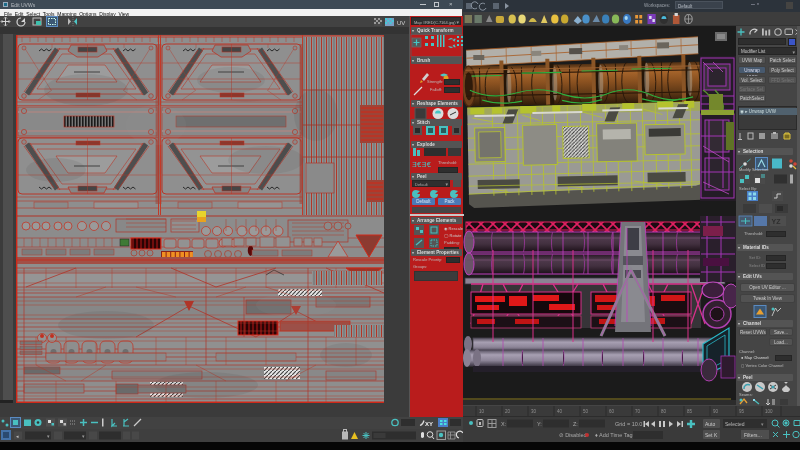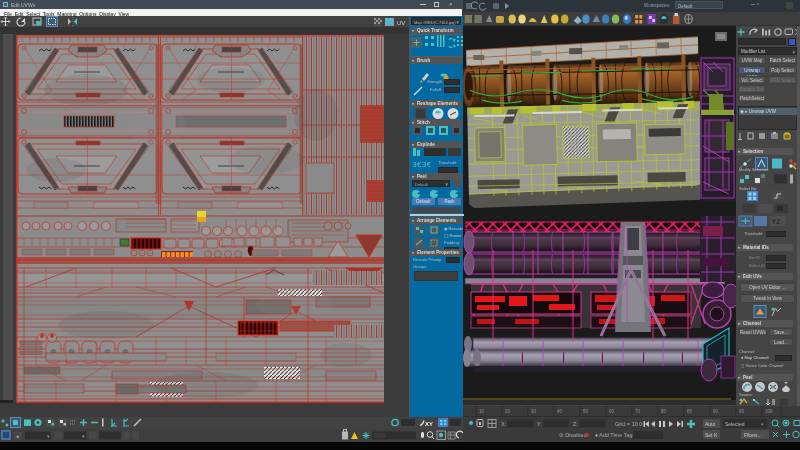--- a/index.html
+++ b/index.html
@@ -14,21 +14,21 @@
 #timeline { left:463px; top:400px; width:337px; height:17px; background:#2c2c2c; }
 #cmdpanel { left:736px; top:26px; width:64px; height:379px; background:#454545; }
 #statusbar { left:463px; top:417px; width:337px; height:25px; background:#383838; }
 #blackstrip { left:0; top:442px; width:800px; height:8px; background:#060606; }
 
 #uvw { left:0; top:0; width:463px; height:442px; background:#3b3b3b; }
 #uvw-title { left:0; top:0; width:463px; height:9px; background:#3e4a55; }
 #uvw-menu { left:0; top:9px; width:462px; height:7px; background:#f2f2f2; color:#111; font-size:5px; }
 #uvw-toolbar { left:0; top:16px; width:463px; height:11px; background:#424242; }
 #uvw-canvas { left:0; top:27px; width:409px; height:390px; background:#3b3b3b; overflow:hidden; }
-#uvw-side { left:409px; top:16px; width:54px; height:401px; background:#0369a1; border-left:1px solid #555; }
+#uvw-side { left:409px; top:16px; width:54px; height:401px; background:#b91c1c; border-left:1px solid #555; }
 #uvw-bot1 { left:0; top:417px; width:463px; height:12px; background:#424242; }
 #uvw-bot2 { left:0; top:429px; width:463px; height:13px; background:#3f3f3f; }
 .rhead { position:absolute; left:1px; width:51px; height:7px; background:#545454; color:#dcdcdc; font-size:4.6px; font-weight:bold; line-height:7px; padding-left:6px; border-radius:1px; }
 .rhead:before { content:"▾"; position:absolute; left:1px; top:0; font-size:4px; color:#bbb; }
 .fld { position:absolute; background:#2e2e2e; border:1px solid #252525; height:6px; }
 .btn { position:absolute; background:#525252; border:1px solid #404040; border-radius:2px; color:#ccc; font-size:4.5px; text-align:center; }
 .lab { position:absolute; color:#bcbcbc; font-size:4px; line-height:1; white-space:nowrap; }
 </style>
 </head>
 <body>

